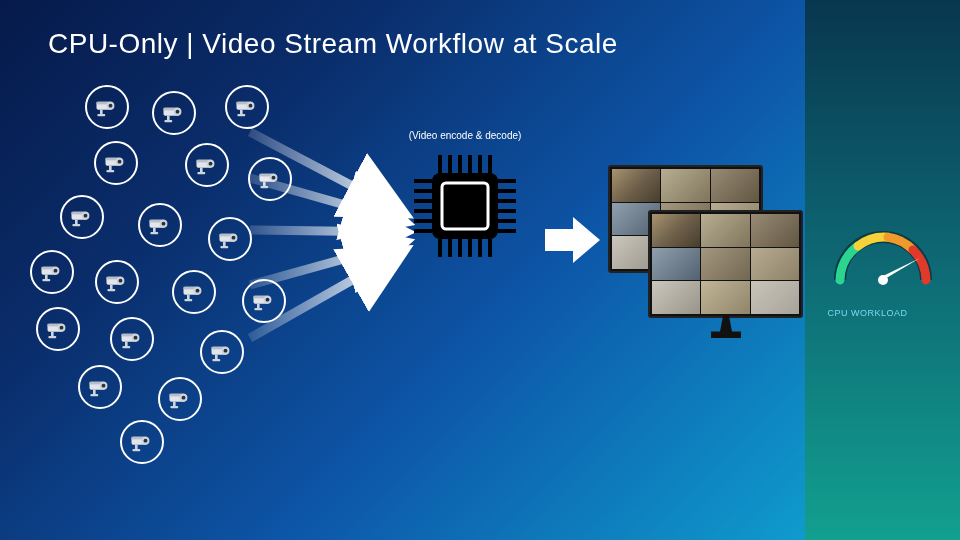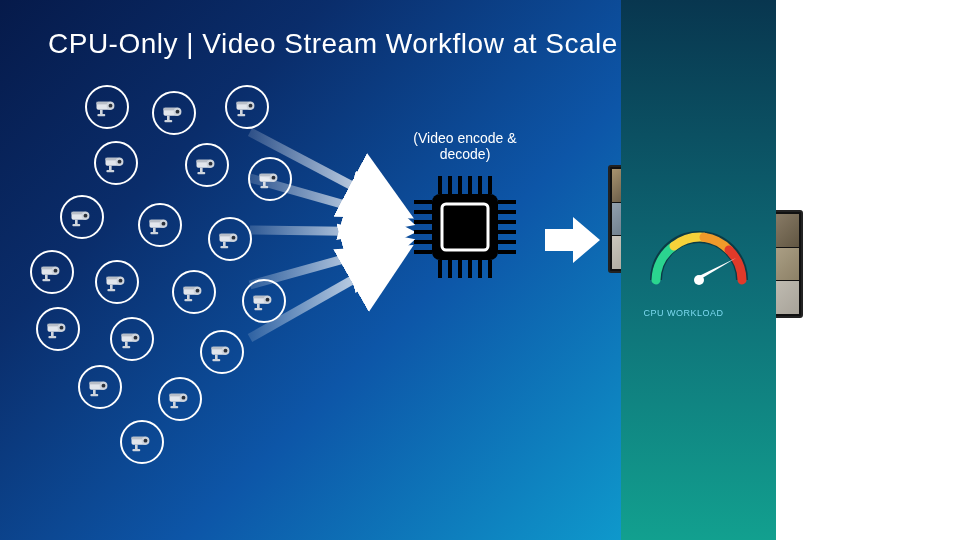--- a/index.html
+++ b/index.html
@@ -1,19 +1,19 @@
 <!DOCTYPE html>
 <html><head>
 <meta charset="utf-8">
 <style>
   * { box-sizing: border-box; margin: 0; padding: 0; }
   html, body { width: 960px; height: 540px; overflow: hidden; font-family: -apple-system, "Segoe UI", Helvetica, Arial, sans-serif; }
   .stage {
     position: relative;
-    width: 776px; height: 540px;
+    width: 960px; height: 540px;
     background: linear-gradient(135deg, #061a4a 0%, #0a2d6b 25%, #0d56a8 55%, #0fb0d8 100%);
   }
   .title {
     position: absolute; left: 48px; top: 28px;
     color: #fff; font-size: 28px; font-weight: 400; letter-spacing: 0.5px;
   }
   
   .sidebar {
     position: absolute; right: 0; top: 0; width: 155px; height: 540px;
     background: linear-gradient(180deg, #08364f 0%, #0e6a75 50%, #12a08f 100%);
@@ -29,21 +29,21 @@
     position: absolute; width: 44px; height: 44px;
     border: 2px solid #fff; border-radius: 50%;
     display: flex; align-items: center; justify-content: center;
   }
   .cam svg { width: 28px; height: 28px; }
   
   .arrows-to-cpu { position: absolute; left: 240px; top: 120px; width: 175px; height: 230px; pointer-events: none; }
   
   .cpu-group { position: absolute; left: 395px; top: 130px; width: 140px; text-align: center; }
   .cpu-label { color: #fff; font-size: 13px; font-weight: 600; }
-  .cpu-sublabel { color: #fff; font-size: 14px; margin-bottom: 10px; }
+  .cpu-sublabel { color: #fff; font-size: 10px; margin-bottom: 10px; }
   .cpu-chip { margin: 0 auto; }
   
   .big-arrow { position: absolute; left: 545px; top: 215px; }
   
   .monitors { position: absolute; left: 608px; top: 165px; width: 200px; height: 190px; }
   .monitor {
     position: absolute; background: #111; border: 2px solid #222; border-radius: 3px;
     display: grid; grid-template-columns: repeat(3,1fr); grid-template-rows: repeat(3,1fr); gap: 1px; padding: 2px;
   }
   .monitor.back { left: 0; top: 0; width: 155px; height: 108px; }

